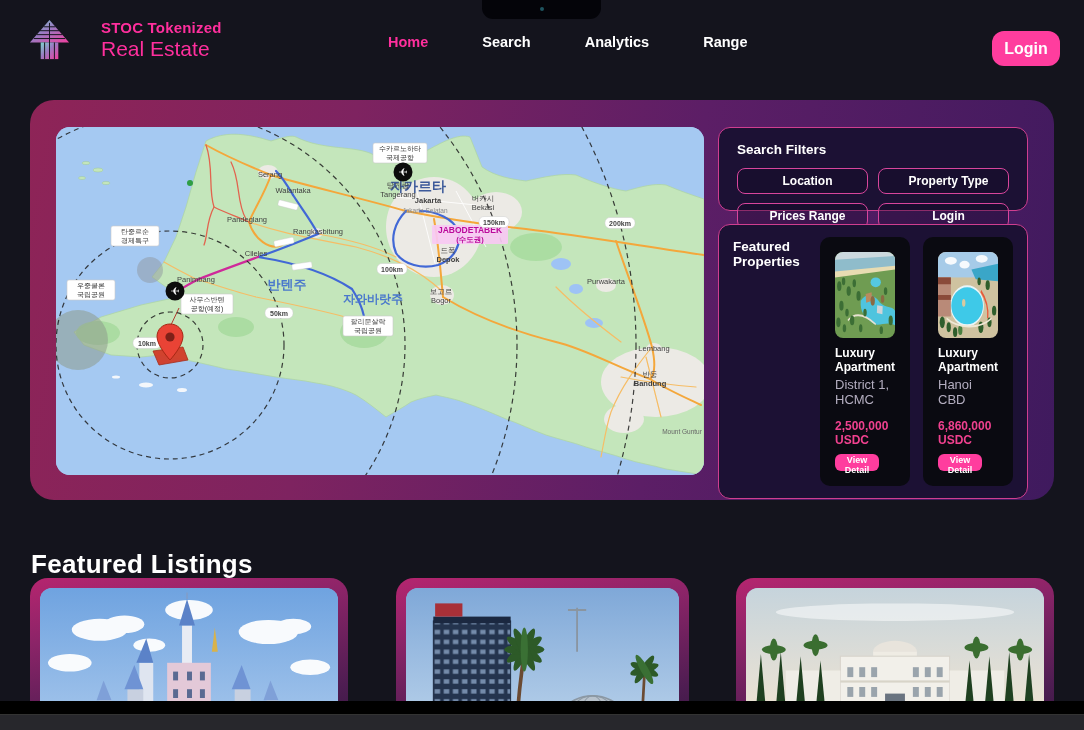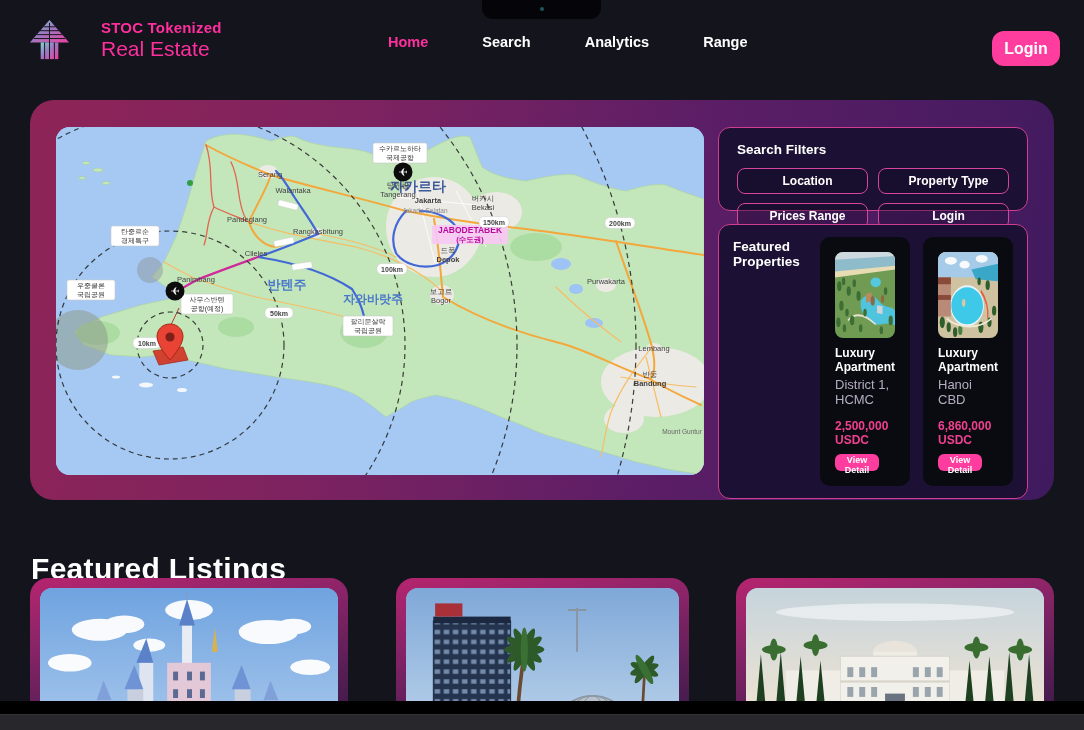--- a/index.html
+++ b/index.html
@@ -49,21 +49,21 @@
              flex-direction:column;cursor:pointer;}
   .prop-img{height:86px;border-radius:8px;overflow:hidden;}
   .prop-img svg{display:block;width:100%;height:100%;}
   .prop-name{color:#fff;font-size:12px;font-weight:bold;margin-top:8px;}
   .prop-loc{color:#b4aec0;font-size:13px;margin-top:3px;}
   .prop-price{color:#f0418f;font-size:12px;font-weight:bold;margin-top:12px;}
   .detail-btn{margin-top:7px;width:44px;height:17px;border-radius:6px;background:#ff3d9e;
               color:#fff;font-size:9px;font-weight:bold;border:none;font-family:inherit;
               cursor:pointer;}
   
-  .listings-title{position:absolute;left:31px;top:527px;color:#fff;font-size:30px;
+  .listings-title{position:absolute;left:31px;top:527px;color:#fff;font-size:26px;
                   font-weight:bold;letter-spacing:.3px;}
   .cards-row{position:absolute;left:30px;top:578px;width:1024px;display:flex;
              justify-content:space-between;}
   .lcard{border-radius:18px;padding:10px;box-sizing:border-box;height:240px;cursor:pointer;
          background:linear-gradient(170deg,#b5256f 0%,#8c2468 22%,#4e1d52 55%,#241634 85%);}
   .lcard-w1{width:318px;}.lcard-w2{width:293px;}.lcard-w3{width:318px;}
   .limg{width:100%;height:100%;border-radius:12px;overflow:hidden;background:#8fb0d8;}
   .limg svg{display:block;width:100%;height:100%;}
 </style>
 </head>

